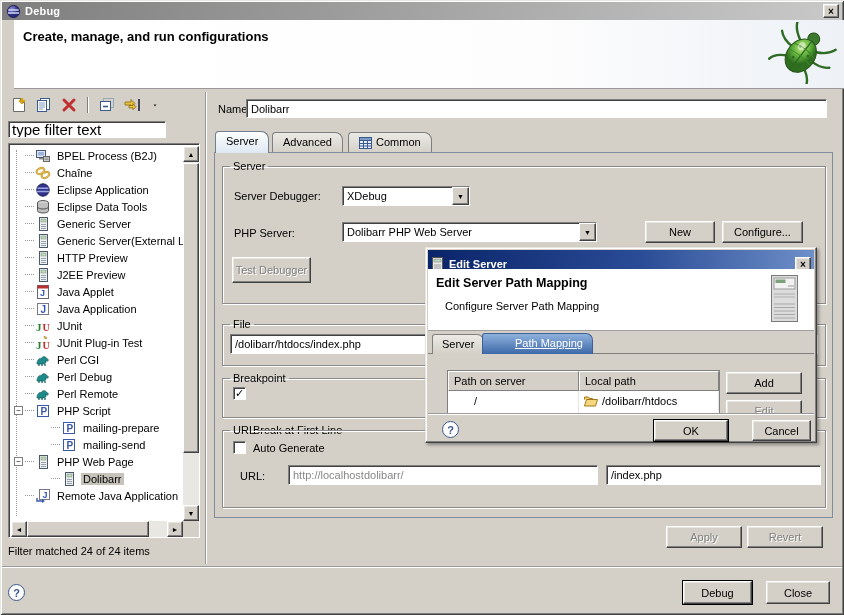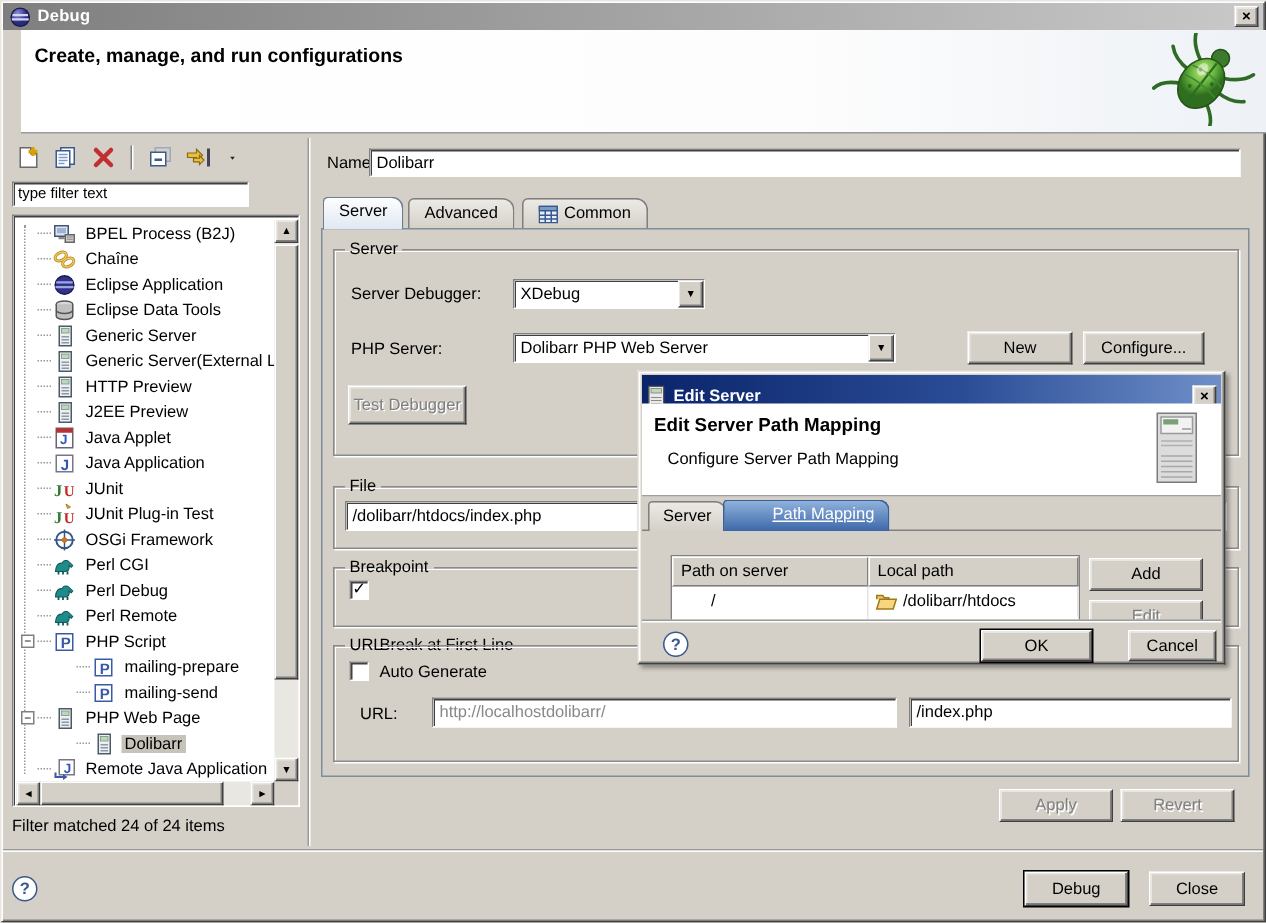--- a/index.html
+++ b/index.html
@@ -27,21 +27,21 @@
   
   #banner { position:absolute; left:14px; top:20px; width:840px; height:69px;
             background:linear-gradient(90deg,#ffffff 0%,#fdfdfd 62%,#edf1f6 100%); border-bottom:1px solid #9a9a9a; }
   #banner .heading { position:absolute; left:9px; top:9px; font-size:13px; font-weight:bold; }
   #bug { position:absolute; right:14px; top:2px; }
 
   
   #toolbar { position:absolute; left:10px; top:95px; height:20px; display:flex; align-items:center; gap:7px; }
   .tbi { width:18px; height:17px; display:flex; align-items:center; justify-content:center; }
   .tb-sep { width:1px; height:16px; border-left:1px solid #808080; border-right:1px solid #fff; margin:0 2px; }
-  #filter-input { position:absolute; left:8px; top:121px; width:158px; height:17px; padding:1px 3px; font-size:10px; color:#000; display:flex; align-items:center; }
+  #filter-input { position:absolute; left:8px; top:121px; width:158px; height:17px; padding:1px 3px; font-size:15px; color:#000; display:flex; align-items:center; }
   #tree-box { position:absolute; left:8px; top:143px; width:192px; height:395px; overflow:hidden; }
   #tree { position:absolute; left:2px; top:3px; width:172px; }
   .trow { position:relative; height:17px; display:flex; align-items:center; white-space:nowrap; overflow:hidden; }
   .trow .conn { width:9px; border-top:1px dotted #9a9a9a; margin-right:1px; flex:none; }
   .trow .lbl { margin-left:4px; padding:0 2px; }
   .trow.selected .lbl { background:#c6c3ba; }
   .expander { position:absolute; left:3px; top:4px; width:9px; height:9px; background:#fff; border:1px solid #808080; font-size:8px; line-height:7px; text-align:center; color:#000; }
   .guide { position:absolute; border-left:1px dotted #9a9a9a; width:0; }
   .ticon { flex:none; width:16px; height:16px; display:flex; align-items:center; justify-content:center; }
 
@@ -336,31 +336,20 @@
               <text x="7.5" y="13.5" font-size="10" font-weight="bold" fill="#c62828" font-family="Liberation Serif,serif">U</text>
               <path d="M9 1 l3 2 -2 1 z" fill="#e8b820" stroke="#8a6a10" stroke-width=".5"></path>
             </svg>
           </span>
           <span class="lbl">JUnit Plug-in Test</span>
         </div>
         <div class="trow" style="padding-left: 14px;">
           <span class="conn"></span>
           <span class="ticon">
             <svg class="svgi" width="16" height="16" viewBox="0 0 16 16">
-              <circle cx="8" cy="8" r="5.5" fill="none" stroke="#335588" stroke-width="1.3"></circle>
-              <path d="M8 1 v14 M1 8 h14" stroke="#335588" stroke-width="1"></path>
-              <circle cx="8" cy="8" r="1.8" fill="#d07020"></circle>
-            </svg>
-          </span>
-          <span class="lbl">OSGi Framework</span>
-        </div>
-        <div class="trow" style="padding-left: 14px;">
-          <span class="conn"></span>
-          <span class="ticon">
-            <svg class="svgi" width="16" height="16" viewBox="0 0 16 16">
               <path d="M2 12 c0 -4 2 -6 4.5 -5.5 c.5 -2 3 -2.5 4.5 -1 l2.5 2.5 -1 1.2 -1.5 -1.2 c.5 2.5 -.5 4 -2.5 4 h-4 z" fill="#1f8a8a" stroke="#0e5a5a" stroke-width=".7"></path>
               <path d="M4 12 v2 M7 12 v2 M10 12 v2" stroke="#0e5a5a" stroke-width="1.2"></path>
             </svg>
           </span>
           <span class="lbl">Perl CGI</span>
         </div>
         <div class="trow" style="padding-left: 14px;">
           <span class="conn"></span>
           <span class="ticon">
             <svg class="svgi" width="16" height="16" viewBox="0 0 16 16">

